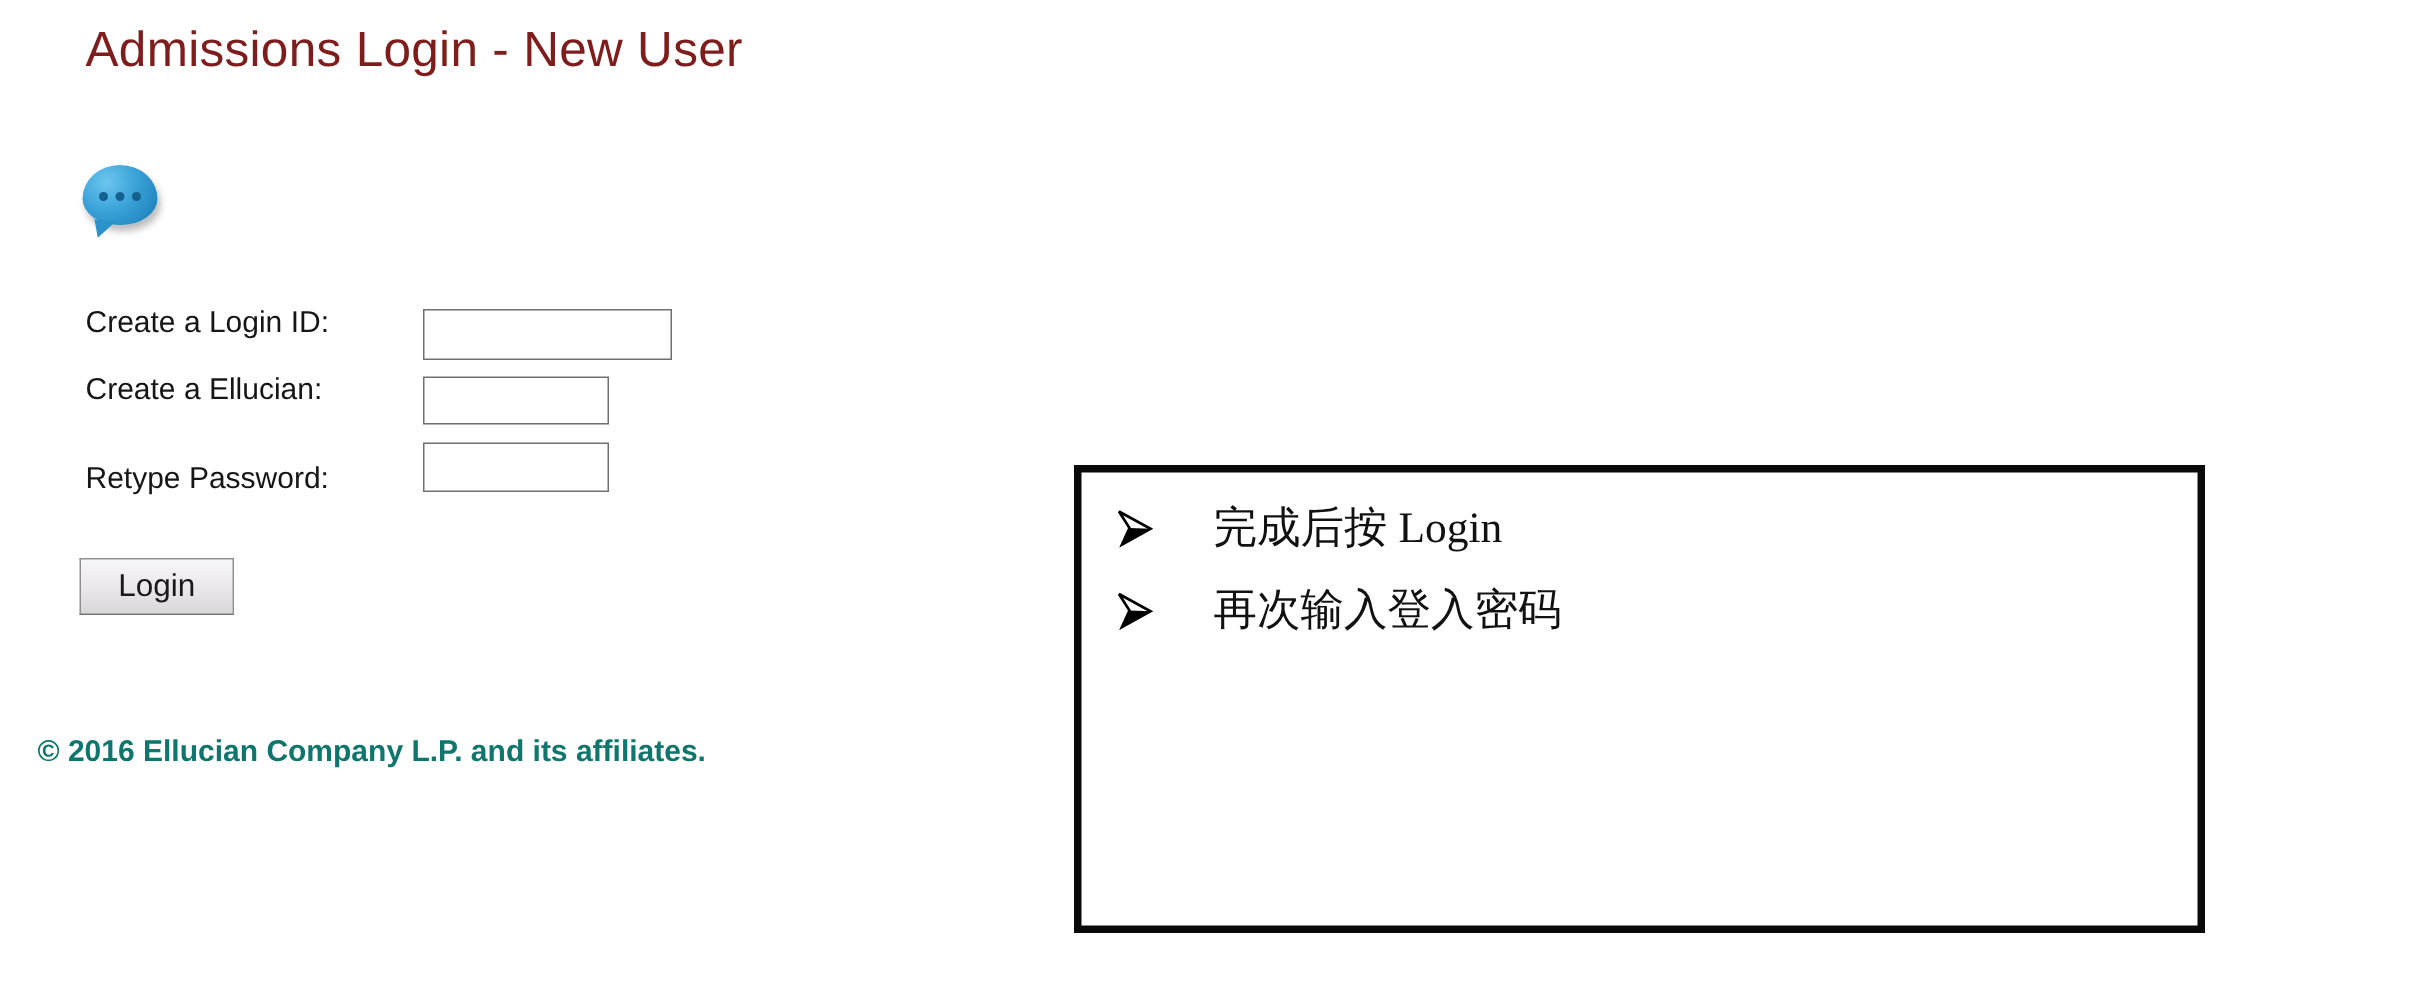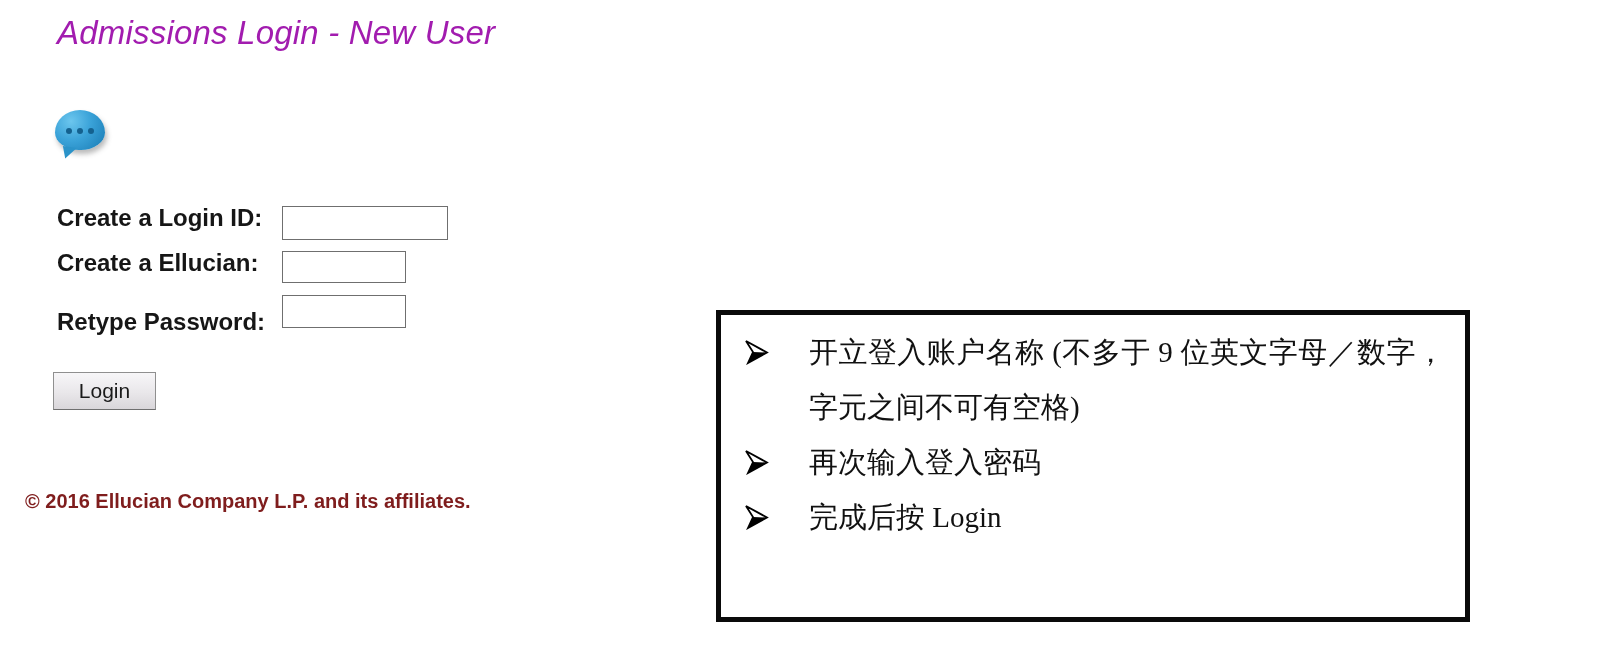--- a/index.html
+++ b/index.html
@@ -13,23 +13,22 @@
   }
 
   
   .page-title {
     position: absolute;
     left: 57px;
     top: 14px;
     margin: 0;
     font-size: 33px;
     font-weight: 400;
-    color: #a21caf;
+    color: #7f1d1d;
     letter-spacing: 0.2px;
-    font-style: italic;
   }
 
   
   .bubble {
     position: absolute;
     left: 55px;
     top: 110px;
     width: 50px;
     height: 46px;
   }
@@ -69,22 +68,22 @@
     top: 122px;
     font-size: 20px;
     color: #161616;
     white-space: nowrap;
   }
 
   
   .field-label {
     position: absolute;
     left: 57px;
-    font-size: 24px;
-    font-weight: bold;
+    font-size: 20px;
+    font-weight: normal;
     color: #161616;
     white-space: nowrap;
   }
   .field-input {
     position: absolute;
     border: 1px solid #6f6f6f;
     background: #ffffff;
     font-size: 18px;
     font-family: "Liberation Sans", "DejaVu Sans", sans-serif;
     padding: 0 4px;
@@ -139,21 +138,21 @@
     font-weight: bold;
     color: #111111;
     letter-spacing: 0.5px;
   }
   .copyright-text {
     position: absolute;
     left: 25px;
     top: 490px;
     font-size: 20px;
     font-weight: bold;
-    color: #7f1d1d;
+    color: #0f766e;
   }
 
   
   .annotation-box {
     position: absolute;
     left: 716px;
     top: 310px;
     width: 754px;
     height: 312px;
     background: #ffffff;
@@ -216,32 +215,25 @@
 
   <div class="copyright-text">© 2016 Ellucian Company L.P. and its affiliates.</div>
 
   <div class="annotation-box">
     <ul class="annotation-list">
       <li class="annotation-item">
         <svg class="arrow-bullet" viewBox="0 0 26 26">
           <path d="M3 2 L24 13.5 L5 24 L10 13 Z" fill="#ffffff" stroke="#000000" stroke-width="1.8" stroke-linejoin="miter"></path>
           <path d="M10 13 L24 13.5 L5 24 Z" fill="#000000"></path>
         </svg>
-        <span class="annotation-text">开立登入账户名称 (不多于 9 位英文字母／数字，字元之间不可有空格)</span>
+        <span class="annotation-text">完成后按 Login</span>
       </li>
       <li class="annotation-item">
         <svg class="arrow-bullet" viewBox="0 0 26 26">
           <path d="M3 2 L24 13.5 L5 24 L10 13 Z" fill="#ffffff" stroke="#000000" stroke-width="1.8" stroke-linejoin="miter"></path>
           <path d="M10 13 L24 13.5 L5 24 Z" fill="#000000"></path>
         </svg>
         <span class="annotation-text">再次输入登入密码</span>
       </li>
-      <li class="annotation-item">
-        <svg class="arrow-bullet" viewBox="0 0 26 26">
-          <path d="M3 2 L24 13.5 L5 24 L10 13 Z" fill="#ffffff" stroke="#000000" stroke-width="1.8" stroke-linejoin="miter"></path>
-          <path d="M10 13 L24 13.5 L5 24 Z" fill="#000000"></path>
-        </svg>
-        <span class="annotation-text">完成后按 Login</span>
-      </li>
     </ul>
   </div>
 
 </div>
 
 </body></html>

